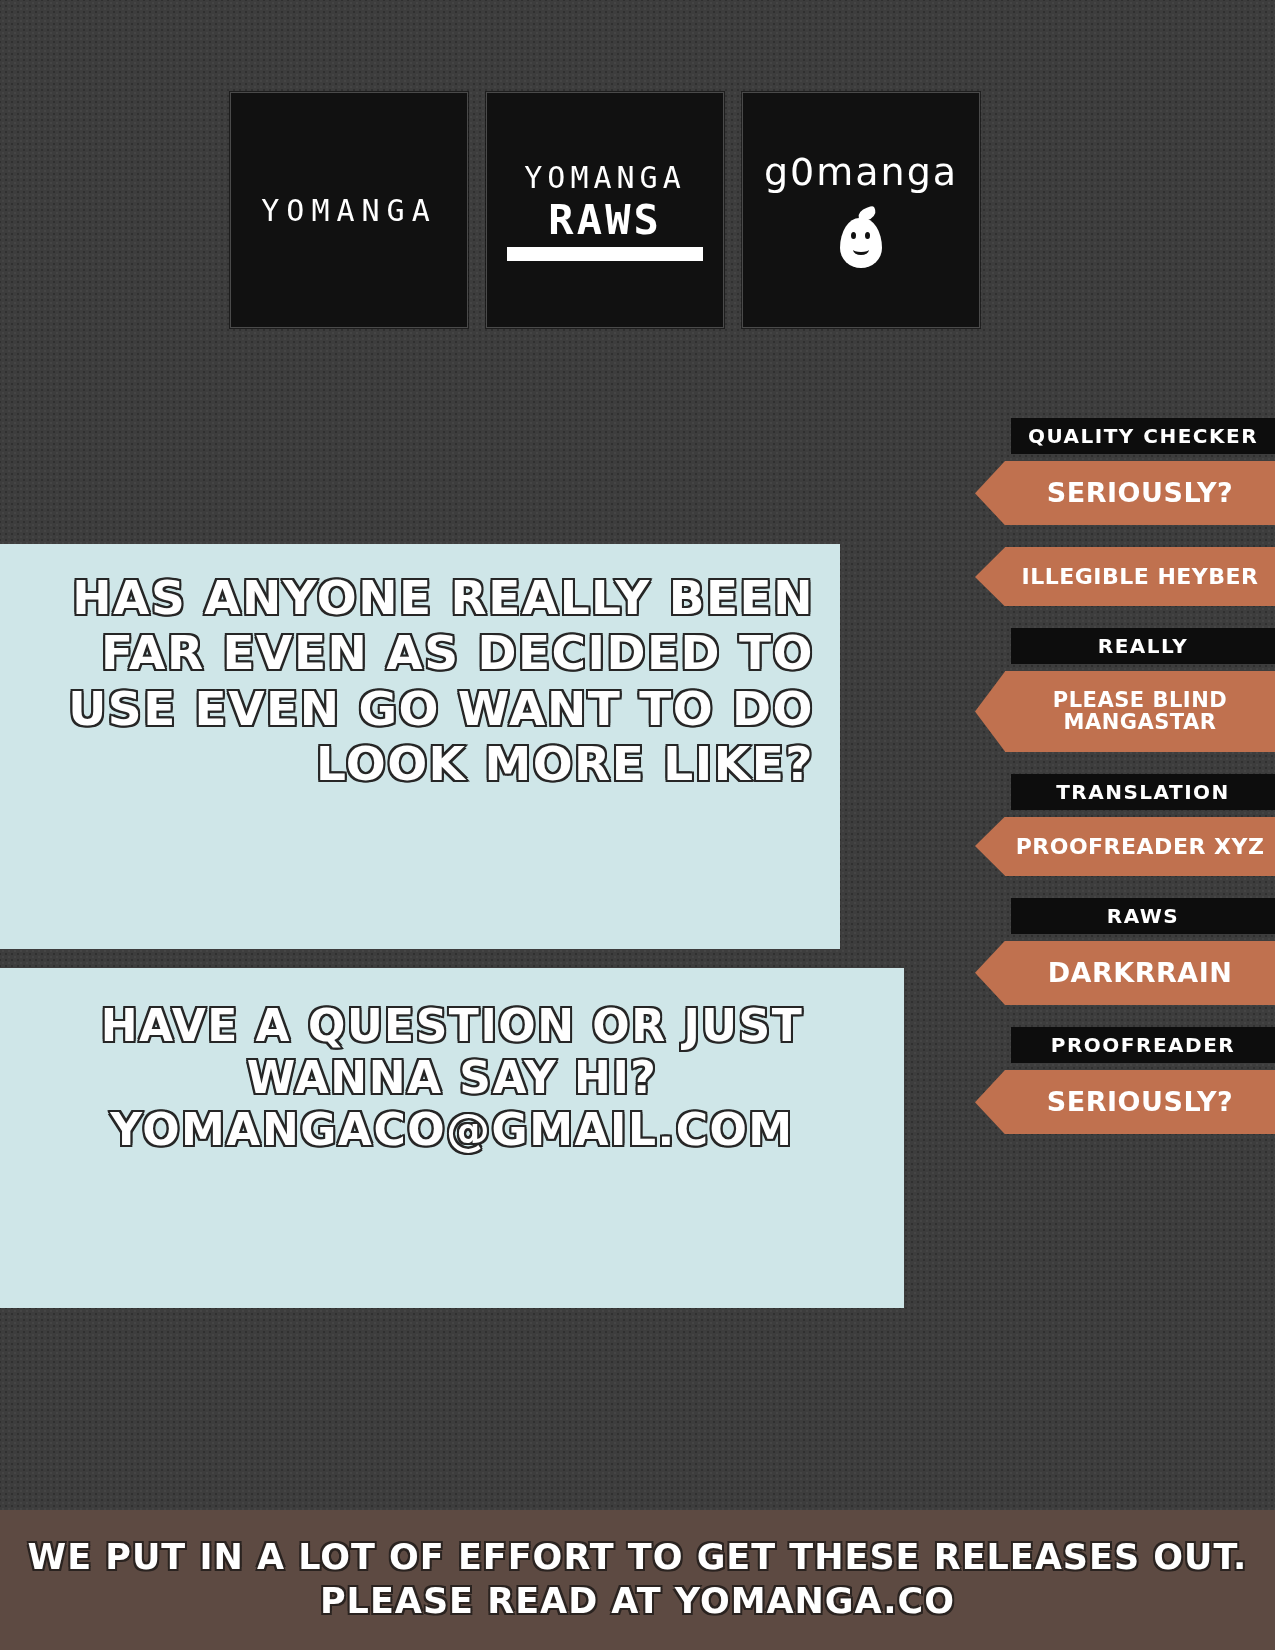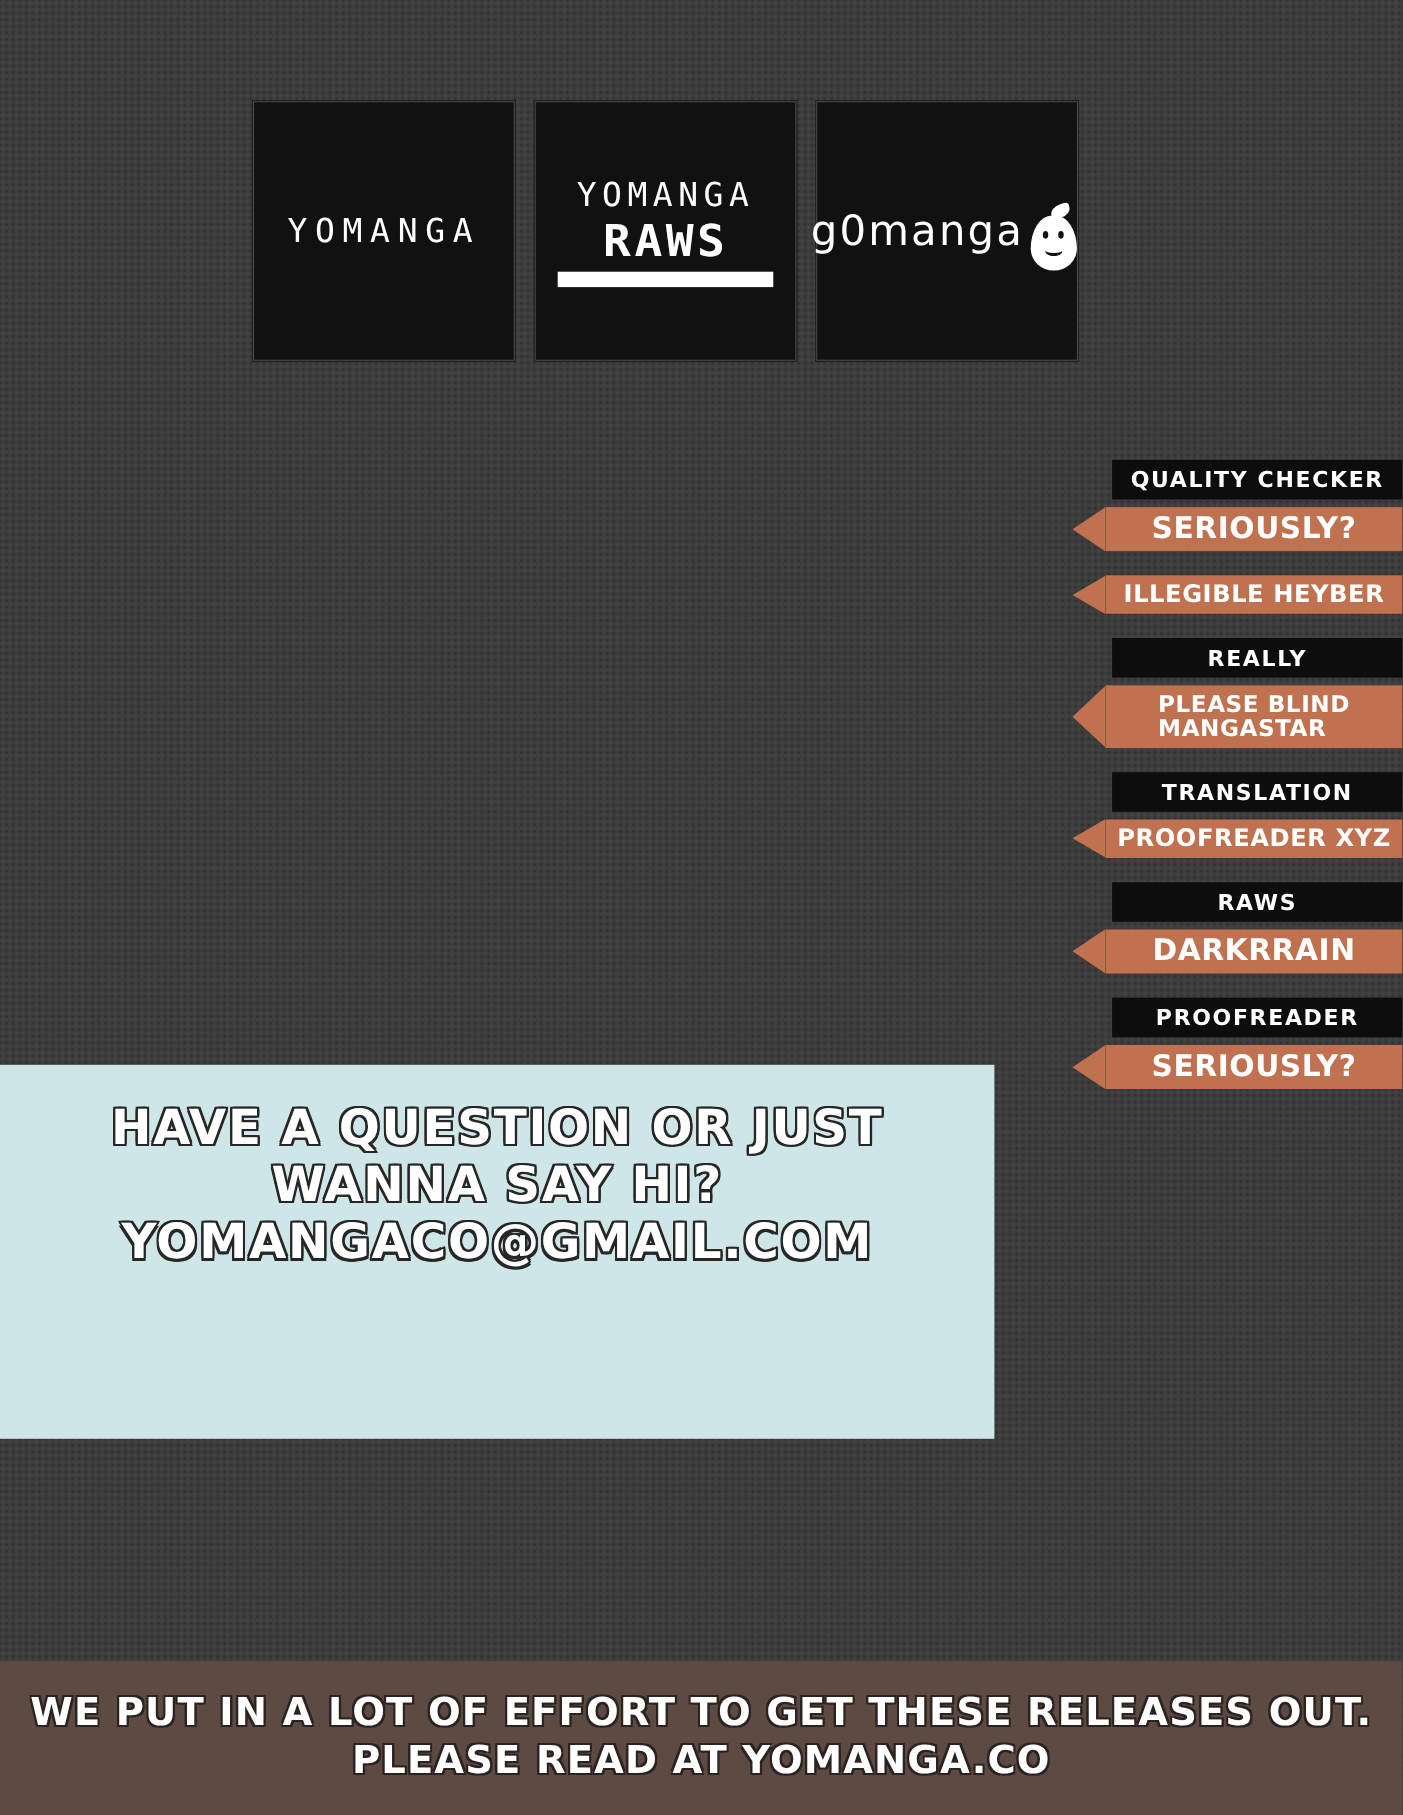--- a/index.html
+++ b/index.html
@@ -76,21 +76,21 @@
     transform: scaleX(1.05);
   }
   .logo-raws-bar {
     width: 196px;
     height: 14px;
     background: #ffffff;
     margin-top: 4px;
   }
   .logo-go-wrap {
     display: flex;
-    flex-direction: row;
+    flex-direction: column;
     align-items: center;
   }
   .logo-go-text {
     color: #ffffff;
     font-size: 38px;
     font-family: "DejaVu Sans", sans-serif;
     letter-spacing: 2px;
   }
   .mascot {
     margin-top: 14px;
@@ -171,22 +171,22 @@
   .credit-name {
     flex: 1 1 auto;
     background: #c0714f;
     color: #ffffff;
     font-size: 27px;
     font-weight: bold;
     letter-spacing: 0.5px;
     display: flex;
     align-items: center;
     justify-content: center;
-    text-align: left;
-    padding: 6px 10px;
+    text-align: center;
+    padding: 18px 10px;
     line-height: 1.05;
     font-family: "DejaVu Sans", sans-serif;
     white-space: pre-line;
   }
   .credit-name.small { font-size: 22px; }
   .credit-name.xsmall { font-size: 21px; }
 
   
   .bubble {
     position: absolute;
@@ -290,20 +290,23 @@
           <div class="mascot-body"></div>
           <div class="mascot-eye l"></div>
           <div class="mascot-eye r"></div>
           <div class="mascot-mouth"></div>
         </div>
       </div>
     </div>
 
   </div>
 
+  <div class="bubble" id="bubble-1">
+    <div class="bubble-text">HAS ANYONE REALLY BEEN FAR EVEN AS DECIDED TO USE EVEN GO WANT TO DO LOOK MORE LIKE?</div>
+  </div>
 
   <div class="bubble" id="bubble-2">
     <div class="bubble-text">HAVE A QUESTION OR JUST WANNA SAY HI?
 YOMANGACO@GMAIL.COM</div>
   </div>
 
   <div id="credits">
 
     <div class="credit-group">
       <div class="credit-role">QUALITY CHECKER</div>

